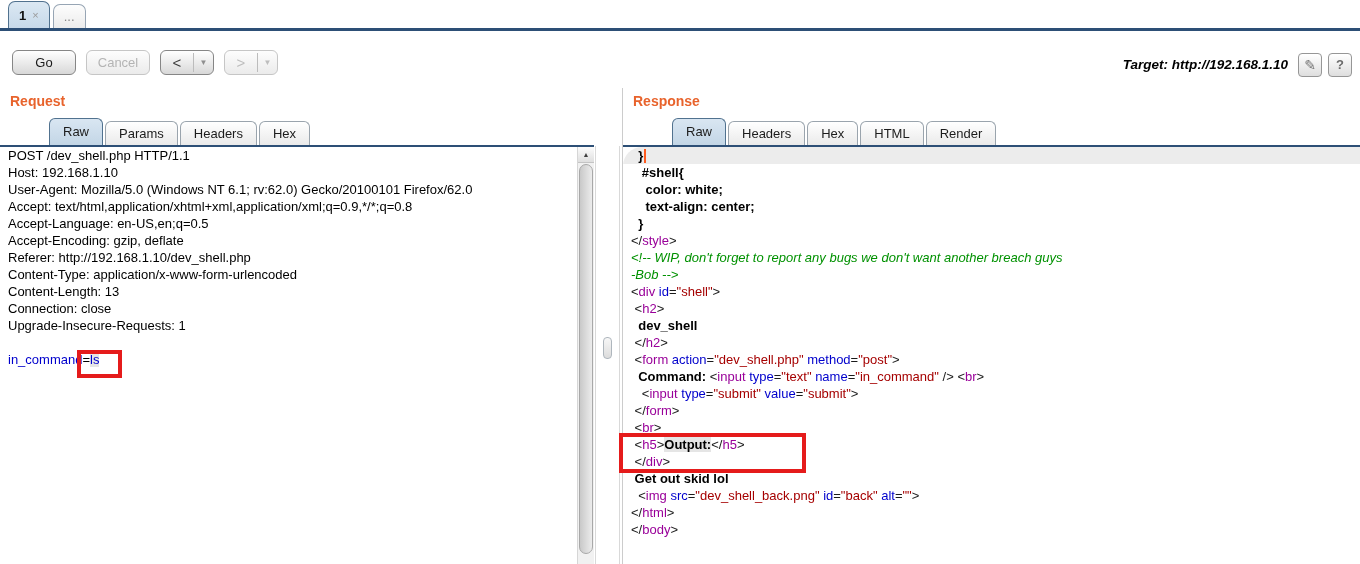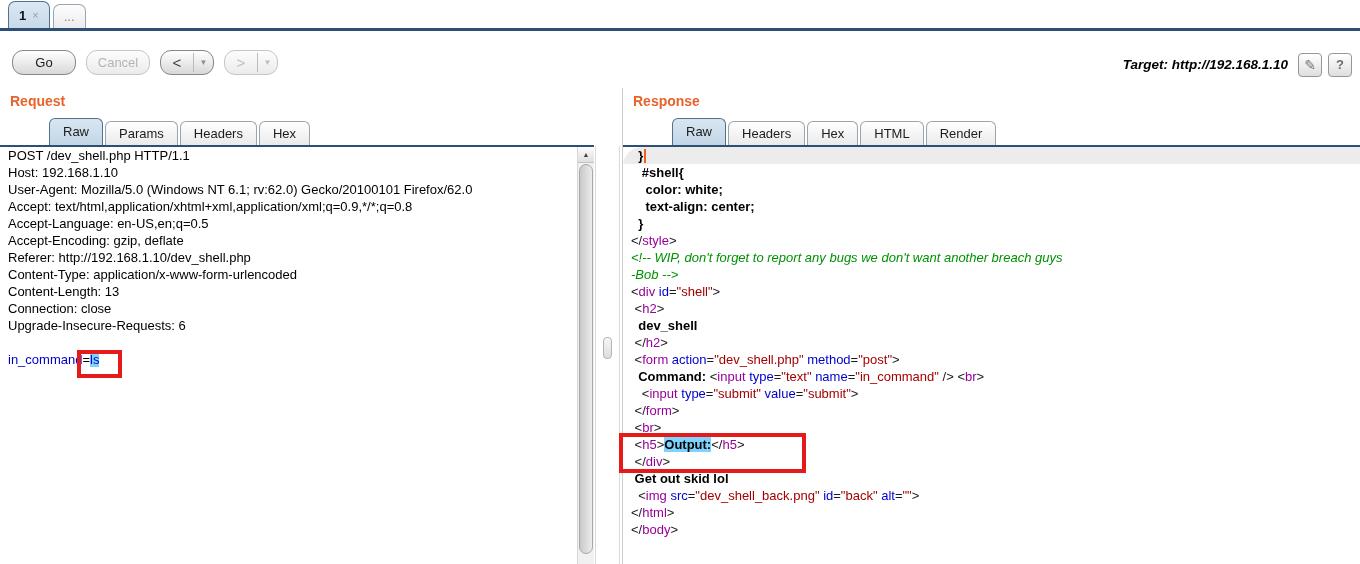--- a/index.html
+++ b/index.html
@@ -14,21 +14,21 @@
     border-bottom:3px solid #2d4f76; display:flex; align-items:flex-end; padding-left:8px; background:#fff; }
   .win-tab { display:flex; align-items:center; gap:6px; padding:0 10px;
     border:1px solid #97a5b4; border-bottom:none; border-radius:7px 7px 0 0;
     background:linear-gradient(#fdfdfd,#ececec); height:24px; color:#8a8a8a; margin-right:3px; }
   .win-tab.selected { background:linear-gradient(#dbe8f3,#c7d9e9); border-color:#51728f;
     height:27px; color:#111; font-weight:bold; }
   .win-tab .close-x { font-weight:normal; color:#9a9a9a; font-size:11px; }
 
   
   .toolbar { position:absolute; left:0; top:34px; width:1360px; height:54px; background:#fff; }
-  .btn { position:absolute; top:16px; height:25px; border-radius:11px; border:1px solid #868686;
+  .btn { position:absolute; top:16px; height:25px; border-radius:6px; border:1px solid #868686;
     background:linear-gradient(#ffffff,#d8d8d8); color:#1a1a1a; font-size:13px;
     display:flex; align-items:center; justify-content:center; cursor:default; }
   .btn.disabled { border-color:#c6c6c6; color:#b4b4b4; background:linear-gradient(#fdfdfd,#ebebeb); }
   .btn-go { left:12px; width:64px; }
   .btn-cancel { left:86px; width:64px; }
   .btn-split { width:54px; padding:0; }
   .btn-back { left:160px; }
   .btn-fwd { left:224px; }
   .split-main { width:32px; text-align:center; font-size:15px; }
   .split-sep { width:1px; height:19px; background:#bcbcbc; }
@@ -62,21 +62,21 @@
   .panel-response .editor { right:14px; }
   .code-line { white-space:pre; font-size:13px; line-height:17px; padding-left:8px; }
   .code-line.current { background:#ececec; }
   .plain { color:#000; }
   .text { color:#000; font-weight:bold; }
   .tag { color:#990099; }
   .attr { color:#0000cc; }
   .val { color:#a50000; }
   .comment { color:#009100; font-style:italic;text-align:right; }
   .punct { color:#1a1a1a; }
-  .hl { background:#7dd3fc; }
+  .hl { background:#e5e5e5; }
   .cursor { display:inline-block; width:2px; height:14px; background:#ff5a1e;
     vertical-align:text-bottom; margin-left:1px; }
 
   
   .sb { position:absolute; top:59px; bottom:0; background:#f1f1f1; border-left:1px solid #d6d6d6; }
   .panel-request .sb { right:0; width:17px; }
   .panel-response .sb { right:0; width:14px; }
   .sb-arrow { height:16px; border-bottom:1px solid #c4c4c4; background:linear-gradient(#fcfcfc,#dfdfdf);
     text-align:center; font-size:7px; color:#3f3f3f; line-height:15px; }
   .sb-thumb { position:absolute; left:1px; right:1px; border:1px solid #a8a8a8; border-radius:7px;
@@ -145,21 +145,21 @@
       <div class="code-line"><span class="plain">POST /dev_shell.php HTTP/1.1</span></div>
       <div class="code-line"><span class="plain">Host: 192.168.1.10</span></div>
       <div class="code-line"><span class="plain">User-Agent: Mozilla/5.0 (Windows NT 6.1; rv:62.0) Gecko/20100101 Firefox/62.0</span></div>
       <div class="code-line"><span class="plain">Accept: text/html,application/xhtml+xml,application/xml;q=0.9,*/*;q=0.8</span></div>
       <div class="code-line"><span class="plain">Accept-Language: en-US,en;q=0.5</span></div>
       <div class="code-line"><span class="plain">Accept-Encoding: gzip, deflate</span></div>
       <div class="code-line"><span class="plain">Referer: http://192.168.1.10/dev_shell.php</span></div>
       <div class="code-line"><span class="plain">Content-Type: application/x-www-form-urlencoded</span></div>
       <div class="code-line"><span class="plain">Content-Length: 13</span></div>
       <div class="code-line"><span class="plain">Connection: close</span></div>
-      <div class="code-line"><span class="plain">Upgrade-Insecure-Requests: 6</span></div>
+      <div class="code-line"><span class="plain">Upgrade-Insecure-Requests: 1</span></div>
       <div class="code-line">&nbsp;</div>
       <div class="code-line"><span class="attr">in_command</span><span class="plain">=</span><span class="attr hl">ls</span></div>
     </div>
   <div class="sb">
     <div class="sb-arrow">▲</div>
     <div class="sb-thumb" style="top:17px; height:390px;"></div>
   </div>
 </div>
 
 <div class="divider">

